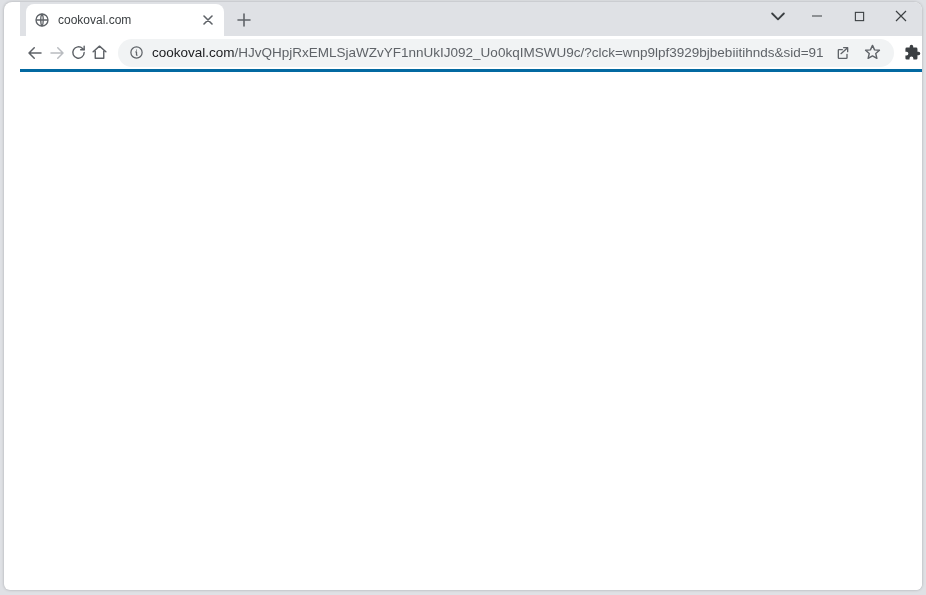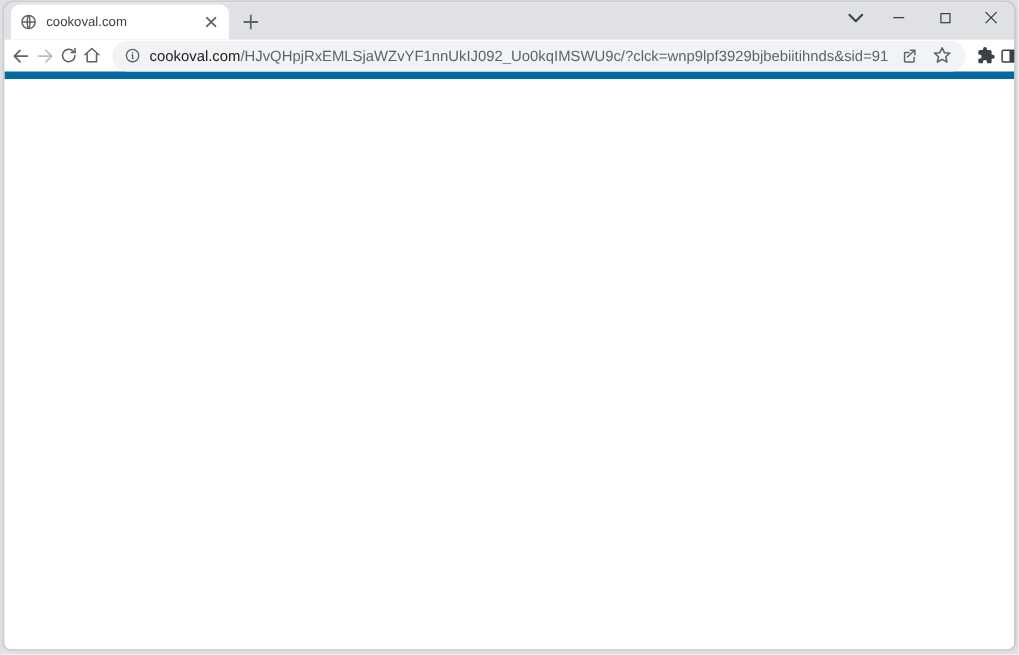--- a/index.html
+++ b/index.html
@@ -1,34 +1,34 @@
 <!DOCTYPE html>
 <html><head>
   <meta charset="utf-8">
   <style>
     * { margin:0; padding:0; box-sizing:border-box; font-family:"Segoe UI",Arial,sans-serif; }
     body { width:926px; height:595px; background:#dfe1e5; position:relative; overflow:hidden; }
 
-    .window { position:absolute; left:4px; top:2px; width:918px; height:588px; background:#fff; border-radius:8px 8px 6px 6px; box-shadow:0 0 3px rgba(0,0,0,0.25); display:flex; flex-direction:column; overflow:hidden; }
+    .window { position:absolute; left:4px; top:2px; width:918px; height:588px; background:#fff; border-radius:8px 8px 6px 6px; box-shadow:0 0 3px rgba(0,0,0,0.25); display:flex; flex-direction:column; overflow:hidden;padding-left:16px; }
 
     
     .tabstrip { height:34px; background:#dfe1e5; display:flex; align-items:flex-end; position:relative; }
     .tab { margin-left:6px; height:32px; width:198px; background:#fff; border-radius:8px 8px 0 0; display:flex; align-items:center; padding:0 8px; gap:8px; position:relative; }
     .tab .favicon { flex:0 0 16px; height:16px; display:flex; align-items:center; justify-content:center; color:#5f6368; }
     .tab .title { flex:1; font-size:12px; color:#3c4043; overflow:hidden; text-overflow:ellipsis; white-space:nowrap; }
     .tab .close { flex:0 0 16px; height:16px; display:flex; align-items:center; justify-content:center; color:#5f6368; border-radius:50%; cursor:pointer; }
     .newtab { width:28px; height:28px; margin-left:6px; margin-bottom:2px; display:flex; align-items:center; justify-content:center; color:#5f6368; border-radius:50%; cursor:pointer; }
 
     
     .window-controls { position:absolute; right:0; top:0; height:28px; display:flex; }
     .wc-btn { width:42px; height:100%; display:flex; align-items:center; justify-content:center; color:#3c4043; cursor:pointer; }
     .search-tabs { position:absolute; right:130px; top:4px; width:28px; height:22px; display:flex; align-items:center; justify-content:center; color:#3c4043; cursor:pointer; }
 
     
-    .toolbar { height:36px; background:#fff; display:flex; align-items:center; padding:0 6px; gap:4px; border-bottom:7px solid #0369a1; }
+    .toolbar { height:36px; background:#fff; display:flex; align-items:center; padding:0 6px; gap:4px; border-bottom:3px solid #0369a1; }
     .nav-btn { width:28px; height:28px; display:flex; align-items:center; justify-content:center; border-radius:50%; cursor:pointer; color:#5f6368; }
     .nav-btn.disabled { color:#b9bcc0; cursor:default; }
     .omnibox { flex:1; height:28px; margin:0 6px; background:#f1f3f4; border-radius:14px; display:flex; align-items:center; padding:0 10px; gap:8px; }
     .omnibox .site-info { flex:0 0 16px; height:16px; display:flex; align-items:center; justify-content:center; color:#5f6368; }
     .omnibox .url { flex:1; font-size:13.5px; color:#5f6368; overflow:hidden; white-space:nowrap; text-overflow:ellipsis; cursor:text; }
     .omnibox .url .domain { color:#202124; }
     .omnibox .end-btn { flex:0 0 22px; height:22px; display:flex; align-items:center; justify-content:center; color:#5f6368; cursor:pointer; }
 
     .tool-icon { width:28px; height:28px; display:flex; align-items:center; justify-content:center; border-radius:50%; cursor:pointer; color:#3c4043; }
 

